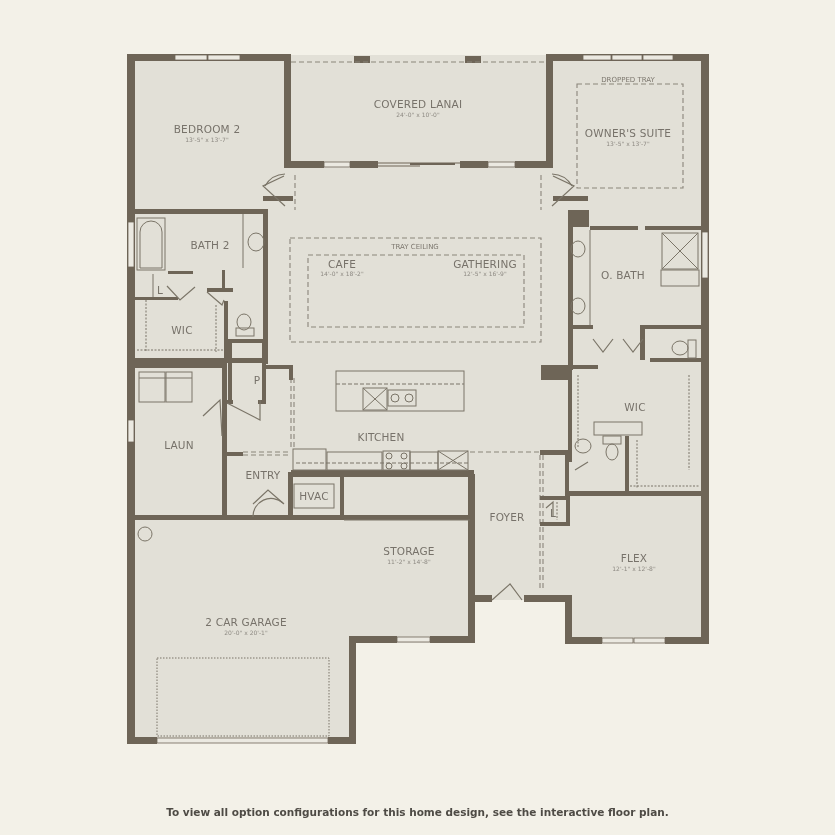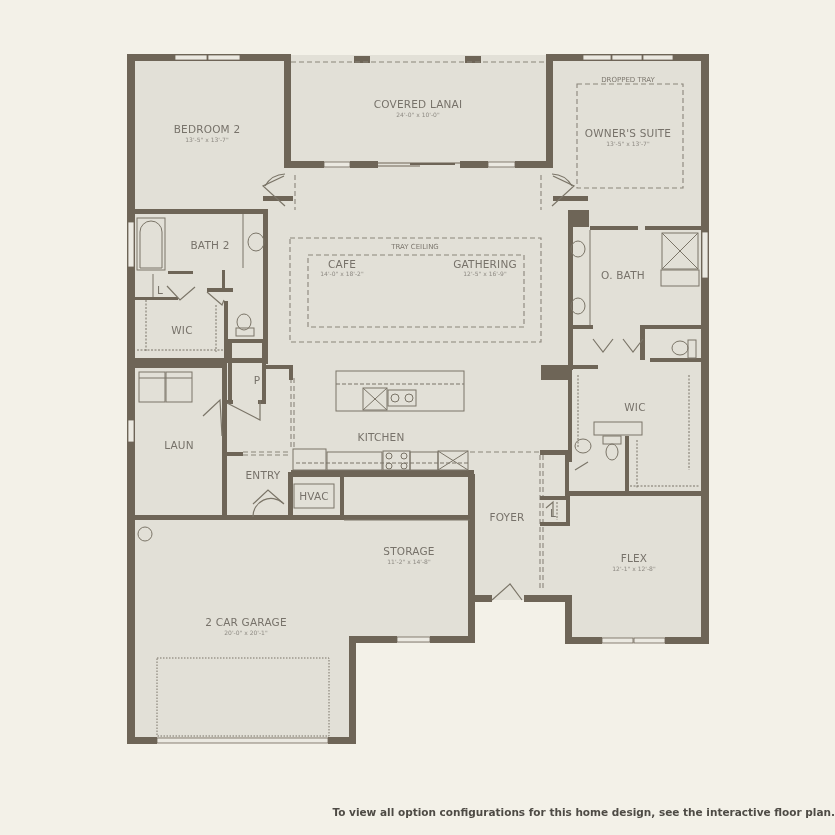--- a/index.html
+++ b/index.html
@@ -8,21 +8,21 @@
     background: #f3f1e8;
     font-family: "Liberation Sans", "DejaVu Sans", sans-serif;
     position: relative;
   }
   #plan { position: absolute; left: 0; top: 0; width: 835px; height: 800px; }
   .room-label { font-family: "DejaVu Sans", "Liberation Sans", sans-serif; fill: #77726a; font-size: 10.5px; letter-spacing: 0.2px; }
   .room-dim { font-family: "DejaVu Sans", "Liberation Sans", sans-serif; fill: #8e8a83; font-size: 6px; }
   .note-label { font-family: "DejaVu Sans", "Liberation Sans", sans-serif; fill: #7d786f; font-size: 7px; }
   .footer {
     position: absolute; left: 0; width: 835px; top: 806px;
-    text-align: right; font-size: 10.5px; font-weight: bold; color: #4e4b45;
+    text-align: center; font-size: 10.5px; font-weight: bold; color: #4e4b45;
     font-family: "DejaVu Sans", "Liberation Sans", sans-serif;
   }
   .footer a { color: inherit; text-decoration: none; cursor: pointer; }
 </style>
 </head>
 <body>
 
 <svg id="plan" viewBox="0 0 835 800" xmlns="http://www.w3.org/2000/svg">
 
   <g fill="#e2e0d7">

